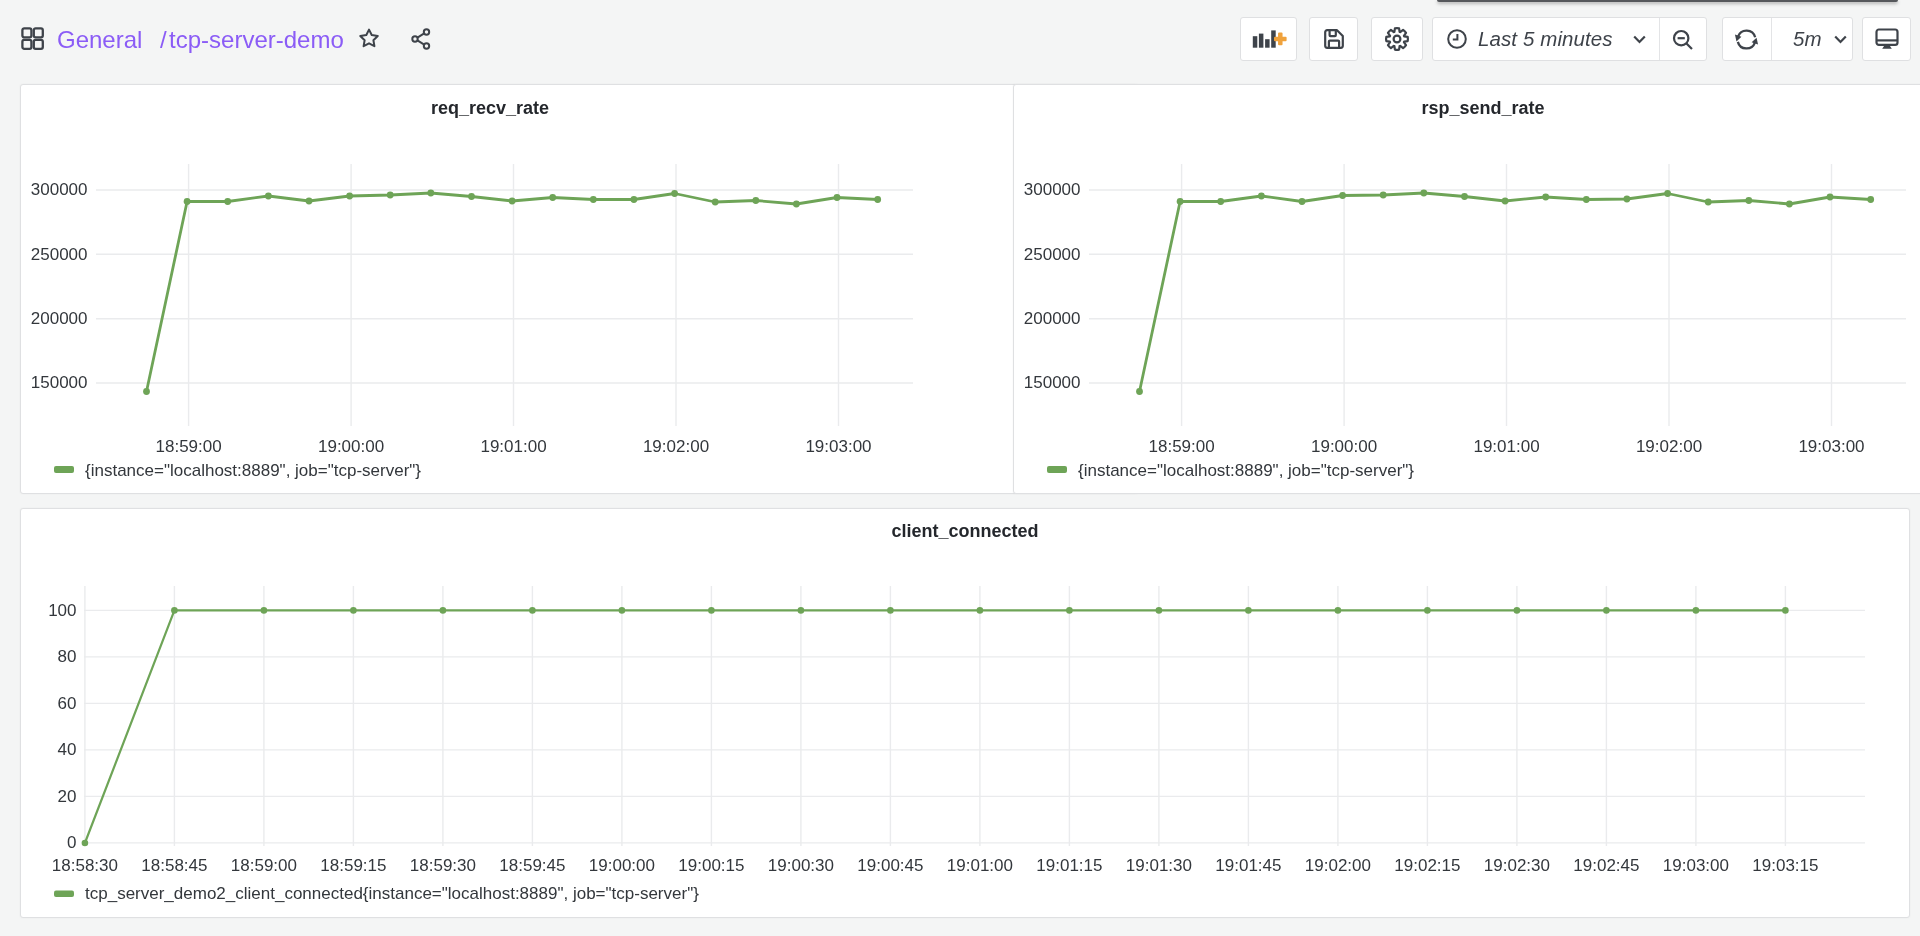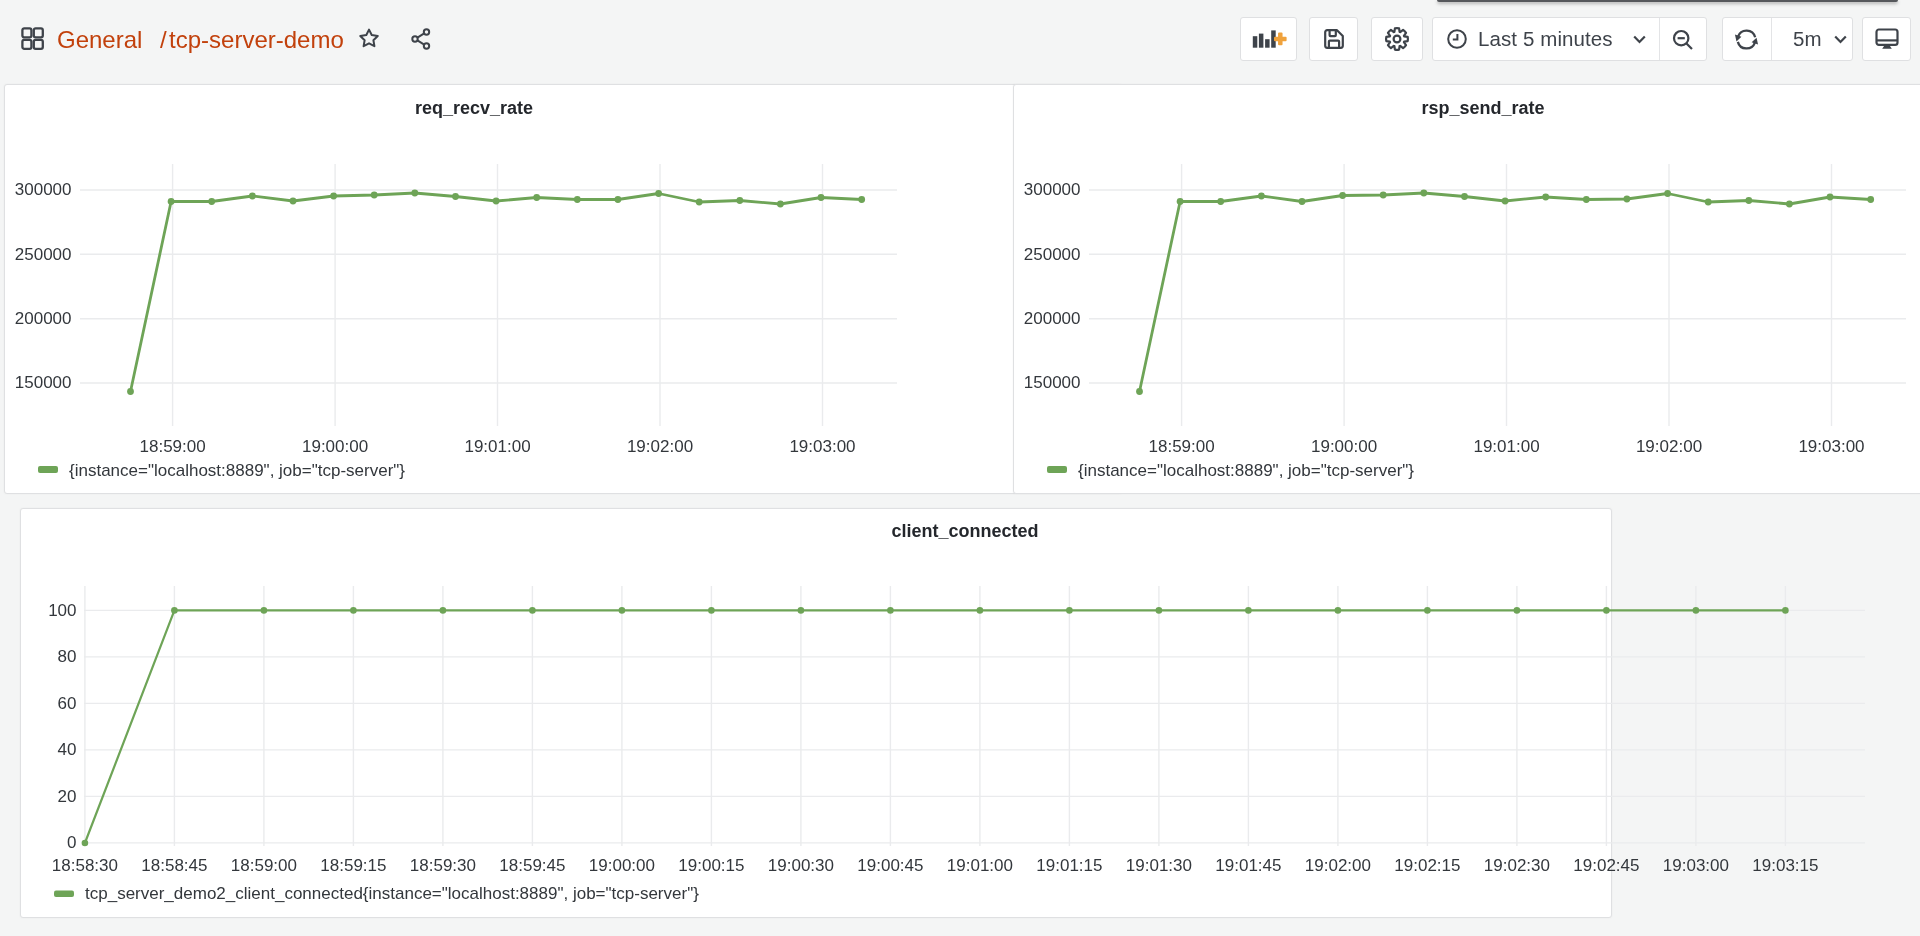--- a/index.html
+++ b/index.html
@@ -1,23 +1,23 @@
 <!DOCTYPE html>
 <html><head><meta charset="utf-8"><style>
 * { margin:0; padding:0; box-sizing:border-box; }
 html,body { width:1920px; height:936px; overflow:hidden; filter:grayscale(0);
   background:#f4f5f5; font-family:"Liberation Sans",sans-serif; }
 .abs { position:absolute; }
 .panel { position:absolute; background:#ffffff; border:1px solid #dfe0e2;
   border-radius:3px; box-shadow:0 0 2px rgba(0,0,0,0.05); }
 .btn { top:17px; height:44px; background:#fff; border:1px solid #dfe0e2; border-radius:3px;
-  display:flex; align-items:center; }
+  display:flex; align-items:center;font-style:italic; }
 .btn.c { justify-content:center; }
 .tl { font-size:20.5px; font-weight:500; color:#3e434a; letter-spacing:0.1px; }
-.crumb { position:absolute; left:57px; top:26px; font-size:24px; color:#c2410c; }
+.crumb { position:absolute; left:57px; top:26px; font-size:24px; color:#8b5cf6; }
 </style></head>
 <body>
 <div class="crumb">General<span style="margin-left:17.5px">/</span><span style="margin-left:2.5px">tcp-server-demo</span></div>
 <svg class="abs" style="left:21px;top:27px" width="23" height="23" viewBox="0 0 23 23">
 <g fill="none" stroke="#3e434a" stroke-width="2.3">
 <rect x="1.4" y="1.4" width="9" height="9" rx="1.8"></rect>
       <rect x="12.8" y="1.4" width="9" height="9" rx="1.8"></rect>
 <rect x="1.4" y="12.8" width="9" height="9" rx="1.8"></rect>
       <rect x="12.8" y="12.8" width="9" height="9" rx="1.8"></rect>
 </g>
@@ -104,21 +104,21 @@
 <svg width="26" height="24" viewBox="0 0 26 24">
       <g fill="none" stroke="#3e434a" stroke-width="2.2">
 <rect x="2.5" y="2.5" width="21" height="15.4" rx="2.4"></rect>
 <line x1="2.5" y1="13.4" x2="23.5" y2="13.4"></line>
 <path d="M8.2 21.7 L17.8 21.7 L15.3 17.9 L10.7 17.9 Z" fill="#3e434a" stroke="none"></path>
 </g>
     </svg>
   </div>
 <div style="position:absolute;left:1437px;top:0;width:461px;height:1.9px;background:#56585c;
  border-radius:0 0 3px 3px;box-shadow:0 1.5px 3.5px rgba(0,0,0,0.4)"></div>
-<div class="panel" style="left:4px;top:84px;width:1118px;height:410px"><svg width="938" height="408" font-family="&quot;Liberation Sans&quot;,sans-serif">
+<div class="panel" style="left:20px;top:84px;width:1118px;height:410px"><svg width="938" height="408" font-family="&quot;Liberation Sans&quot;,sans-serif">
       <text x="469.0" y="29" font-size="18" text-anchor="middle" fill="#24272c" font-weight="700">req_recv_rate</text>
       <g stroke="#eaebed" stroke-width="1.4">
         <line x1="75" y1="105.0" x2="892" y2="105.0"></line>
         <line x1="75" y1="169.3" x2="892" y2="169.3"></line>
         <line x1="75" y1="233.7" x2="892" y2="233.7"></line>
         <line x1="75" y1="298.0" x2="892" y2="298.0"></line>
         <line x1="167.6" y1="79" x2="167.6" y2="341"></line>
         <line x1="330.1" y1="79" x2="330.1" y2="341"></line>
         <line x1="492.5" y1="79" x2="492.5" y2="341"></line>
         <line x1="655.0" y1="79" x2="655.0" y2="341"></line>
@@ -194,21 +194,21 @@
       <circle cx="612.9" cy="114.0" r="3.4" fill="#6ea457"></circle>
       <circle cx="653.6" cy="108.5" r="3.4" fill="#6ea457"></circle>
       <circle cx="694.2" cy="117.0" r="3.4" fill="#6ea457"></circle>
       <circle cx="734.8" cy="115.5" r="3.4" fill="#6ea457"></circle>
       <circle cx="775.4" cy="119.0" r="3.4" fill="#6ea457"></circle>
       <circle cx="816.0" cy="112.0" r="3.4" fill="#6ea457"></circle>
       <circle cx="856.7" cy="114.5" r="3.4" fill="#6ea457"></circle>
       <rect x="33" y="381" width="20" height="7" rx="2" fill="#6ea457"></rect>
       <text x="64" y="391" font-size="17" text-anchor="start" fill="#33373c" font-weight="400">{instance="localhost:8889", job="tcp-server"}</text>
     </svg></div>
-<div class="panel" style="left:20px;top:508px;width:1592px;height:410px"><svg width="1888" height="408" font-family="&quot;Liberation Sans&quot;,sans-serif">
+<div class="panel" style="left:20px;top:508px;width:1890px;height:410px"><svg width="1888" height="408" font-family="&quot;Liberation Sans&quot;,sans-serif">
       <text x="944" y="28" font-size="18" text-anchor="middle" fill="#24272c" font-weight="700">client_connected</text>
       <g stroke="#eaebed" stroke-width="1.4">
         <line x1="63" y1="101.4" x2="1844" y2="101.4"></line>
         <line x1="63" y1="147.9" x2="1844" y2="147.9"></line>
         <line x1="63" y1="194.4" x2="1844" y2="194.4"></line>
         <line x1="63" y1="240.9" x2="1844" y2="240.9"></line>
         <line x1="63" y1="287.4" x2="1844" y2="287.4"></line>
         <line x1="63" y1="333.9" x2="1844" y2="333.9"></line>
         <line x1="63.9" y1="77" x2="63.9" y2="337"></line>
         <line x1="153.4" y1="77" x2="153.4" y2="337"></line>

